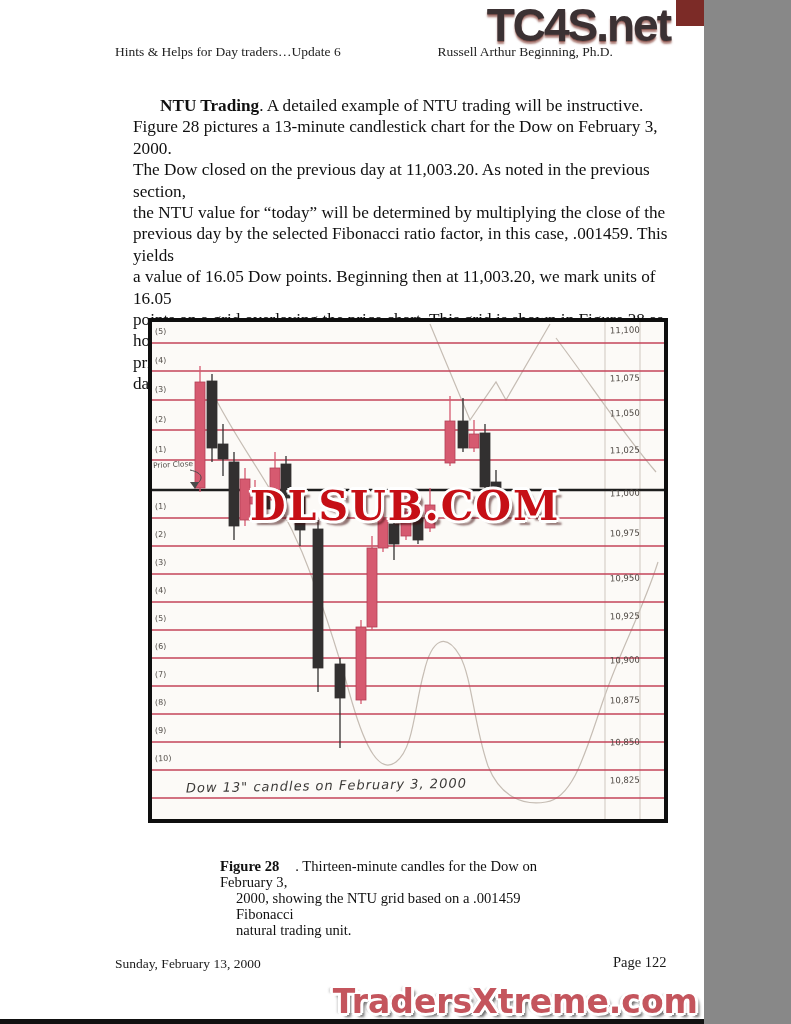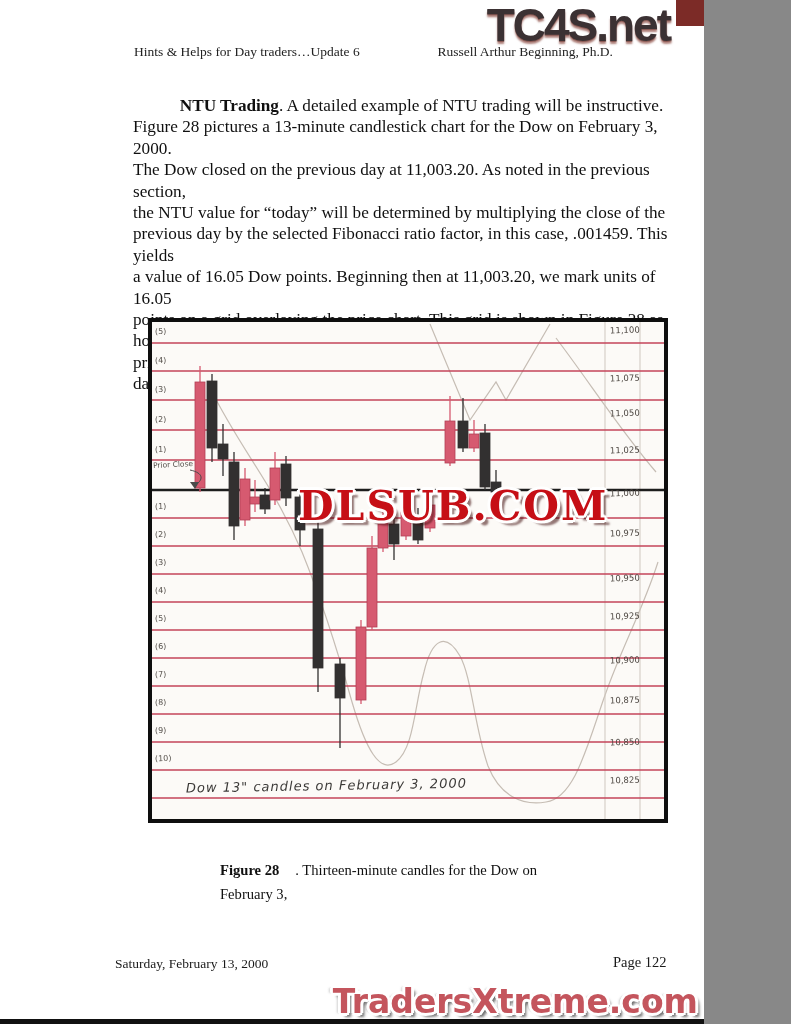--- a/index.html
+++ b/index.html
@@ -7,51 +7,51 @@
         font-family:"Liberation Serif",serif;color:#1a1a1a;}
   .abs{position:absolute;}
 
   
   .tc4s{top:-2px;right:34px;font-family:"Liberation Sans",sans-serif;font-weight:bold;
         font-size:46px;letter-spacing:-2px;color:#3b3133;
         text-shadow:0 3px 2px rgba(132,62,52,.65),0 1px 0 rgba(60,40,40,.5);}
   .corner-square{top:0;right:0;width:28px;height:26px;background:#7c2b27;}
 
   
-  .hdr{top:44px;font-size:13.5px;color:#222;margin-left:19px;}
+  .hdr{top:44px;font-size:13.5px;color:#222;}
   .hdr-left{left:115px;}
   .hdr-right{right:91px;}
   .ftr-left{left:115px;top:956px;font-size:13.5px;}
   .ftr-right{left:613px;top:954px;font-size:14.5px;}
 
   
   .para{left:117px;top:95px;width:566px;font-size:17.2px;line-height:21.4px;color:#101010;}
-  .para .indent{text-indent:43px;text-align:center;}
+  .para .indent{text-indent:43px;}
   .para b{font-weight:bold;}
   .pre{white-space:pre-line;margin-left:16px;}
 
   
   .chart{left:148px;top:318px;width:512px;height:497px;border:4px solid #0e0e0e;background:#fcfaf7;}
   .chart svg{position:absolute;left:0;top:0;}
   .hand{font-family:"DejaVu Sans",sans-serif;color:#55504b;}
   .row-label{position:absolute;left:3px;font-size:8px;transform:rotate(-2deg);}
   .price-label{position:absolute;left:458px;font-size:8.5px;color:#4c4641;transform:rotate(-2deg);}
   .prior-close{position:absolute;left:1px;top:138px;font-size:7.5px;transform:rotate(-3deg);}
   .dow-note{position:absolute;left:34px;top:456px;font-size:13px;font-style:italic;
             letter-spacing:1px;color:#3c3a38;transform:rotate(-1deg);}
 
   
   .watermark{left:250px;top:482px;font-family:"DejaVu Serif",serif;font-weight:bold;
      font-size:41px;letter-spacing:2px;color:#c60f16;
      text-shadow:-2px -2px 0 #fff,2px -2px 0 #fff,-2px 2px 0 #fff,2px 2px 0 #fff,
                  -3px 0 0 #fff,3px 0 0 #fff,0 -3px 0 #fff,0 3px 0 #fff,
-                 5px 5px 2px rgba(60,10,10,.55);padding-left:48px;}
-
-  
-  .caption{left:220px;top:858px;width:352px;font-size:14.6px;line-height:24px;color:#101010;}
+                 5px 5px 2px rgba(60,10,10,.55);}
+
+  
+  .caption{left:220px;top:858px;width:352px;font-size:14.6px;line-height:16px;color:#101010;}
   .caption b{font-weight:bold;}
 
   
   .txtreme{top:982px;right:6px;font-family:"DejaVu Sans",sans-serif;font-weight:bold;
      font-size:33px;letter-spacing:0px;color:#c4555d;
      text-shadow:-2px -2px 0 #fff,2px -2px 0 #fff,-2px 2px 0 #fff,2px 2px 0 #fff,
                  -3px 0 0 #fff,3px 0 0 #fff,0 -3px 0 #fff,0 3px 0 #fff,
                  4px 4px 3px rgba(70,70,70,.8),-4px 0 2px rgba(120,120,120,.35);margin-left:20px;}
   .bottom-bar{left:0;top:1019px;width:791px;height:5px;background:#111;}
 </style>
@@ -185,21 +185,23 @@
         <div class="price-label hand" style="top: 453px;">10,825</div>
       </div>
     <div class="prior-close hand">Prior Close</div>
     <div class="dow-note hand">Dow 13" candles on February 3, 2000</div>
   </div>
 
   <div class="abs watermark">DLSUB.COM</div>
 
   <div class="abs caption">
     <b>Figure 28</b><span class="pre">. Thirteen-minute candles for the Dow on February 3,</span>
+    <div class="pre">2000, showing the NTU grid based on a .001459 Fibonacci
+natural trading unit.</div>
   </div>
 
-  <div class="abs ftr-left">Saturday, February 13, 2000</div>
+  <div class="abs ftr-left">Sunday, February 13, 2000</div>
   <div class="abs ftr-right">Page 122</div>
 
   <div class="abs txtreme">TradersXtreme.com</div>
   <div class="abs bottom-bar"></div>
 
 </div>
 
 </body></html>

